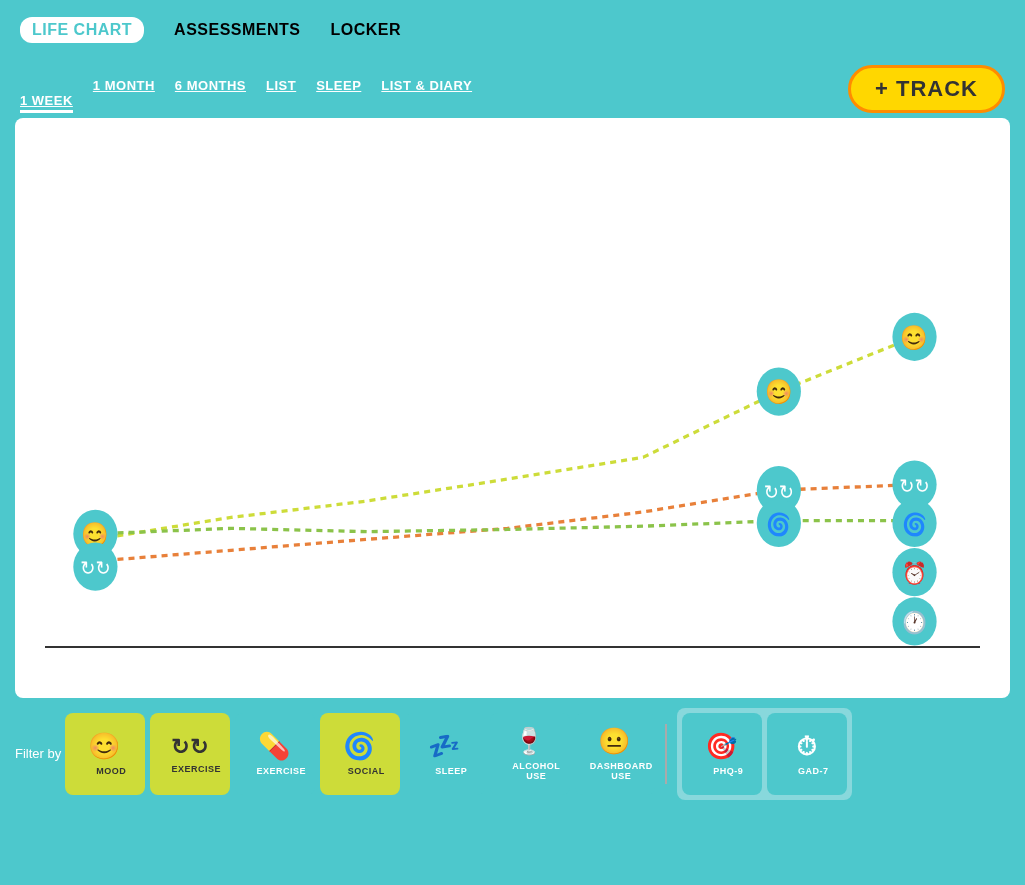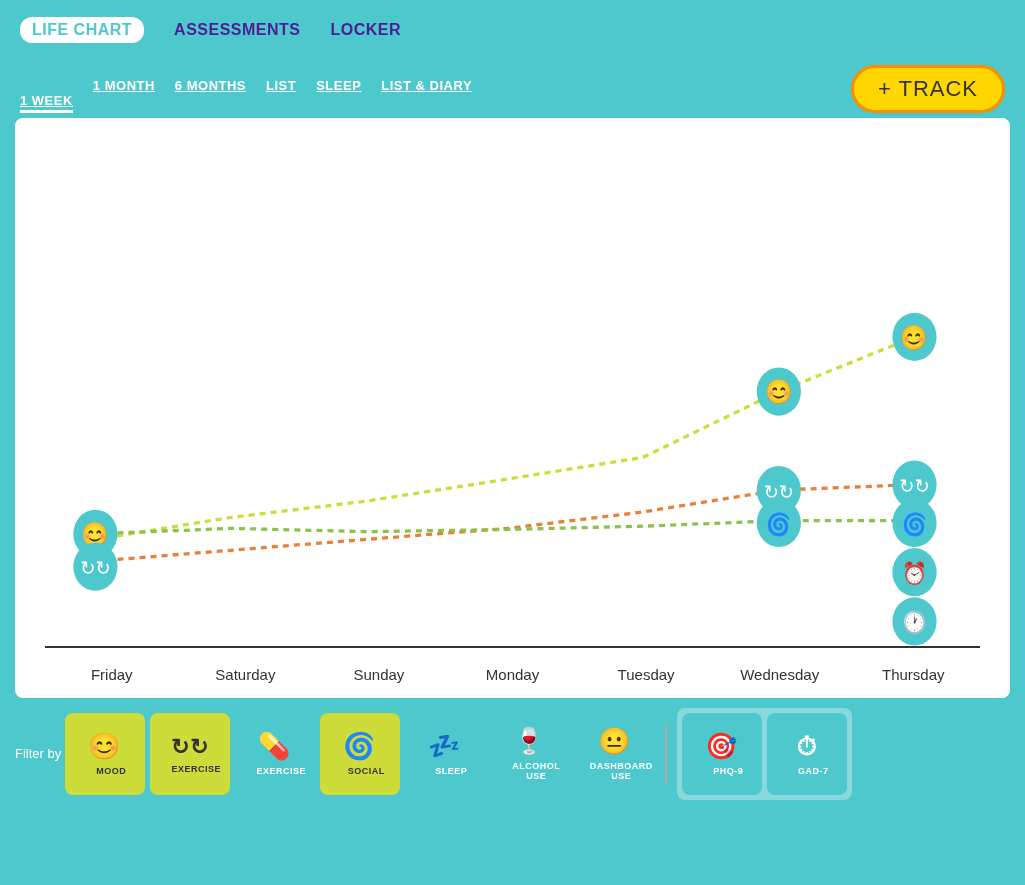--- a/index.html
+++ b/index.html
@@ -9,21 +9,21 @@
     .header {
       background: #4DC8CC;
       display: flex;
       align-items: center;
       justify-content: space-between;
       padding: 0 20px;
       height: 60px;
     }
     .header-nav { display: flex; gap: 30px; align-items: center; }
     .nav-item {
-      color: #4c1d95;
+      color: #000000;
       font-size: 16px;
       font-weight: bold;
       cursor: pointer;
       text-decoration: none;
       letter-spacing: 0.5px;
     }
     .nav-item.active {
       background: white;
       color: #4DC8CC;
       padding: 4px 12px;
@@ -64,21 +64,21 @@
     }
     .track-btn {
       position: absolute;
       right: 20px;
       top: 5px;
       background: #FFD700;
       border: 3px solid #FF8C00;
       border-radius: 30px;
       padding: 8px 24px;
       font-size: 22px;
-      font-weight: normal;
+      font-weight: bold;
       font-family: 'Arial Black', sans-serif;
       cursor: pointer;
       color: #333;
       letter-spacing: 1px;
     }
 
     
     .chart-container {
       background: white;
       margin: 8px 15px;
@@ -238,29 +238,20 @@
     <text x="895" y="378" text-anchor="middle" fill="white" font-size="20">🌀</text>
 
     <circle cx="895" cy="415" r="22" fill="#4DC8CC"></circle>
     <text x="895" y="423" text-anchor="middle" fill="white" font-size="20">⏰</text>
     <circle cx="895" cy="460" r="22" fill="#4DC8CC"></circle>
     <text x="895" y="468" text-anchor="middle" fill="white" font-size="20">🕐</text>
   </svg>
 
   <div class="x-axis"></div>
 
-  <div class="day-labels">
-    <div class="day-label">Friday</div>
-    <div class="day-label">Saturday</div>
-    <div class="day-label">Sunday</div>
-    <div class="day-label">Monday</div>
-    <div class="day-label">Tuesday</div>
-    <div class="day-label">Wednesday</div>
-    <div class="day-label">Thursday</div>
-  </div>
 </div>
 
 <div class="filter-bar">
   <span class="filter-label">Filter by</span>
   <div class="filter-items">
 
     <div class="filter-item active-yellow">
       <span class="filter-icon">😊</span>
       <span class="filter-name">MOOD</span>
     </div>

